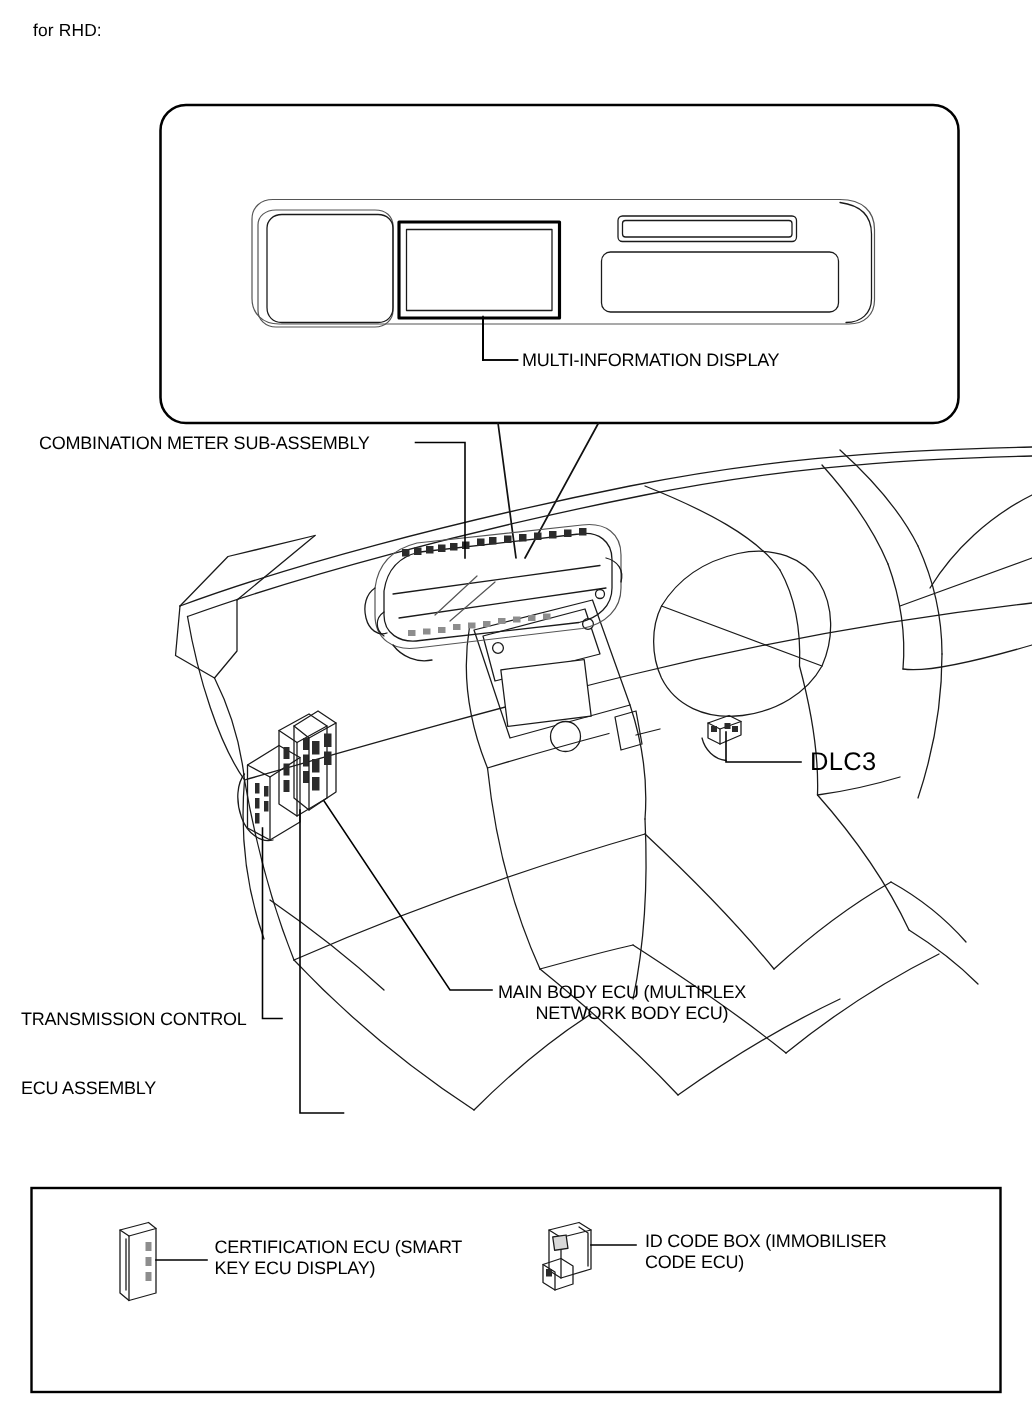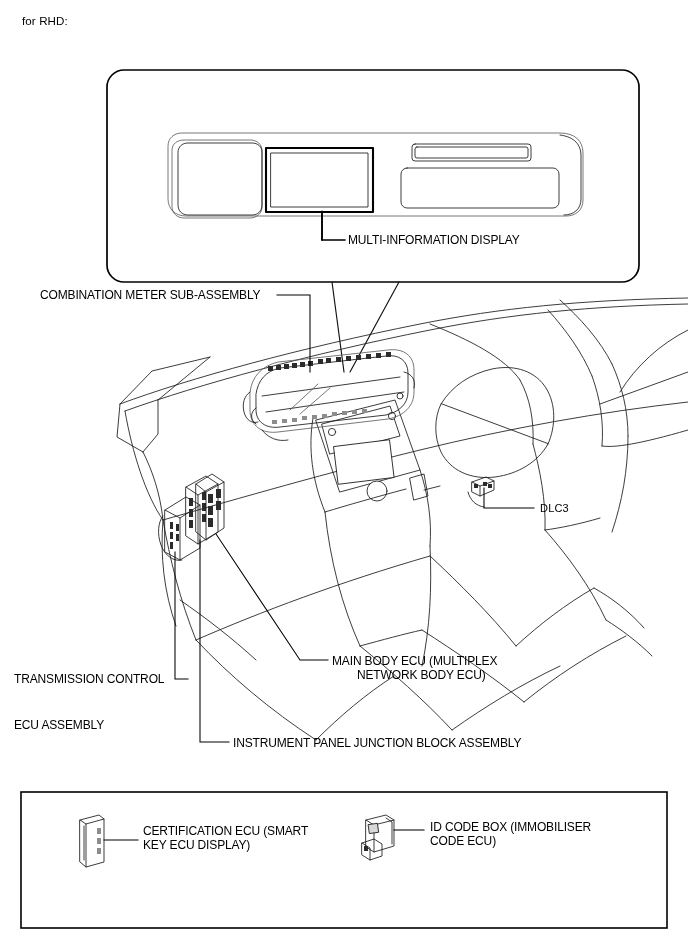--- a/index.html
+++ b/index.html
@@ -15,21 +15,21 @@
   .lbl{
     position:absolute;
     font-size:12px;
     line-height:14.5px;
     letter-spacing:-0.15px;
     white-space:pre;
     color:#000;
   }
   .lbl.note{font-size:10.6px;letter-spacing:0.05px;}
   .lbl.rhd{font-size:11.6px;letter-spacing:0.1px;}
-  .lbl.dlc{font-size:11px;letter-spacing:0.2px;}
+  .lbl.dlc{font-size:17px;letter-spacing:0.2px;}
   
   .ink-thin{fill:none;stroke:#1a1a1a;stroke-width:.85;stroke-linejoin:round;stroke-linecap:round;}
   .ink-gray{fill:none;stroke:#555;stroke-width:.8;stroke-linejoin:round;stroke-linecap:round;}
   .ink-mid{fill:none;stroke:#111;stroke-width:1.15;stroke-linejoin:round;stroke-linecap:round;}
   .ink-bold{fill:none;stroke:#000;stroke-width:2.1;stroke-linejoin:round;stroke-linecap:round;}
   .ink-lead{fill:none;stroke:#000;stroke-width:1.05;stroke-linecap:square;}
   .ink-frame{fill:none;stroke:#000;stroke-width:1.6;}
   .fill-w{fill:#fff;}
   .fill-dk{fill:#2b2b2b;}
   .fill-md{fill:#8d8d8d;}
@@ -310,31 +310,30 @@
       <g class="fill-dk">
         <rect x="364" y="846" width="4" height="5"></rect>
       </g>
       <path class="ink-thin" d="M386,818 L392,822 L392,844"></path>
       <path class="ink-lead" d="M394,830 L424,830"></path>
     </g>
   </svg>
 
   <div class="lbl" style="left:348px;top:233px;">MULTI-INFORMATION DISPLAY</div>
 
-  <div class="lbl" style="left:26px;top:288px;margin-left:14px;">COMBINATION METER SUB-ASSEMBLY</div>
+  <div class="lbl" style="left:26px;top:288px;">COMBINATION METER SUB-ASSEMBLY</div>
 
   <div class="lbl dlc" style="left:540px;top:501px;">DLC3</div>
 
   <div class="lbl" style="left:332px;top:654px;">MAIN BODY ECU (MULTIPLEX</div>
   <div class="lbl" style="left:332px;top:668px;padding-left:25px;">NETWORK BODY ECU)</div>
 
   <div class="lbl" style="left:14px;top:672px;">TRANSMISSION CONTROL</div>
   <div class="lbl" style="left:14px;top:718px;">ECU ASSEMBLY</div>
 
-  <div class="lbl" style="left:233px;top:736px;">INSTRUMENT PANEL JUNCTION BLOCK ASSEMBLY</div>
 
   <div class="lbl" style="left:143px;top:824px;">CERTIFICATION ECU (SMART</div>
   <div class="lbl" style="left:143px;top:838px;">KEY ECU DISPLAY)</div>
 
   <div class="lbl" style="left:430px;top:820px;">ID CODE BOX (IMMOBILISER</div>
   <div class="lbl" style="left:430px;top:834px;">CODE ECU)</div>
 
 
 </div>
 

